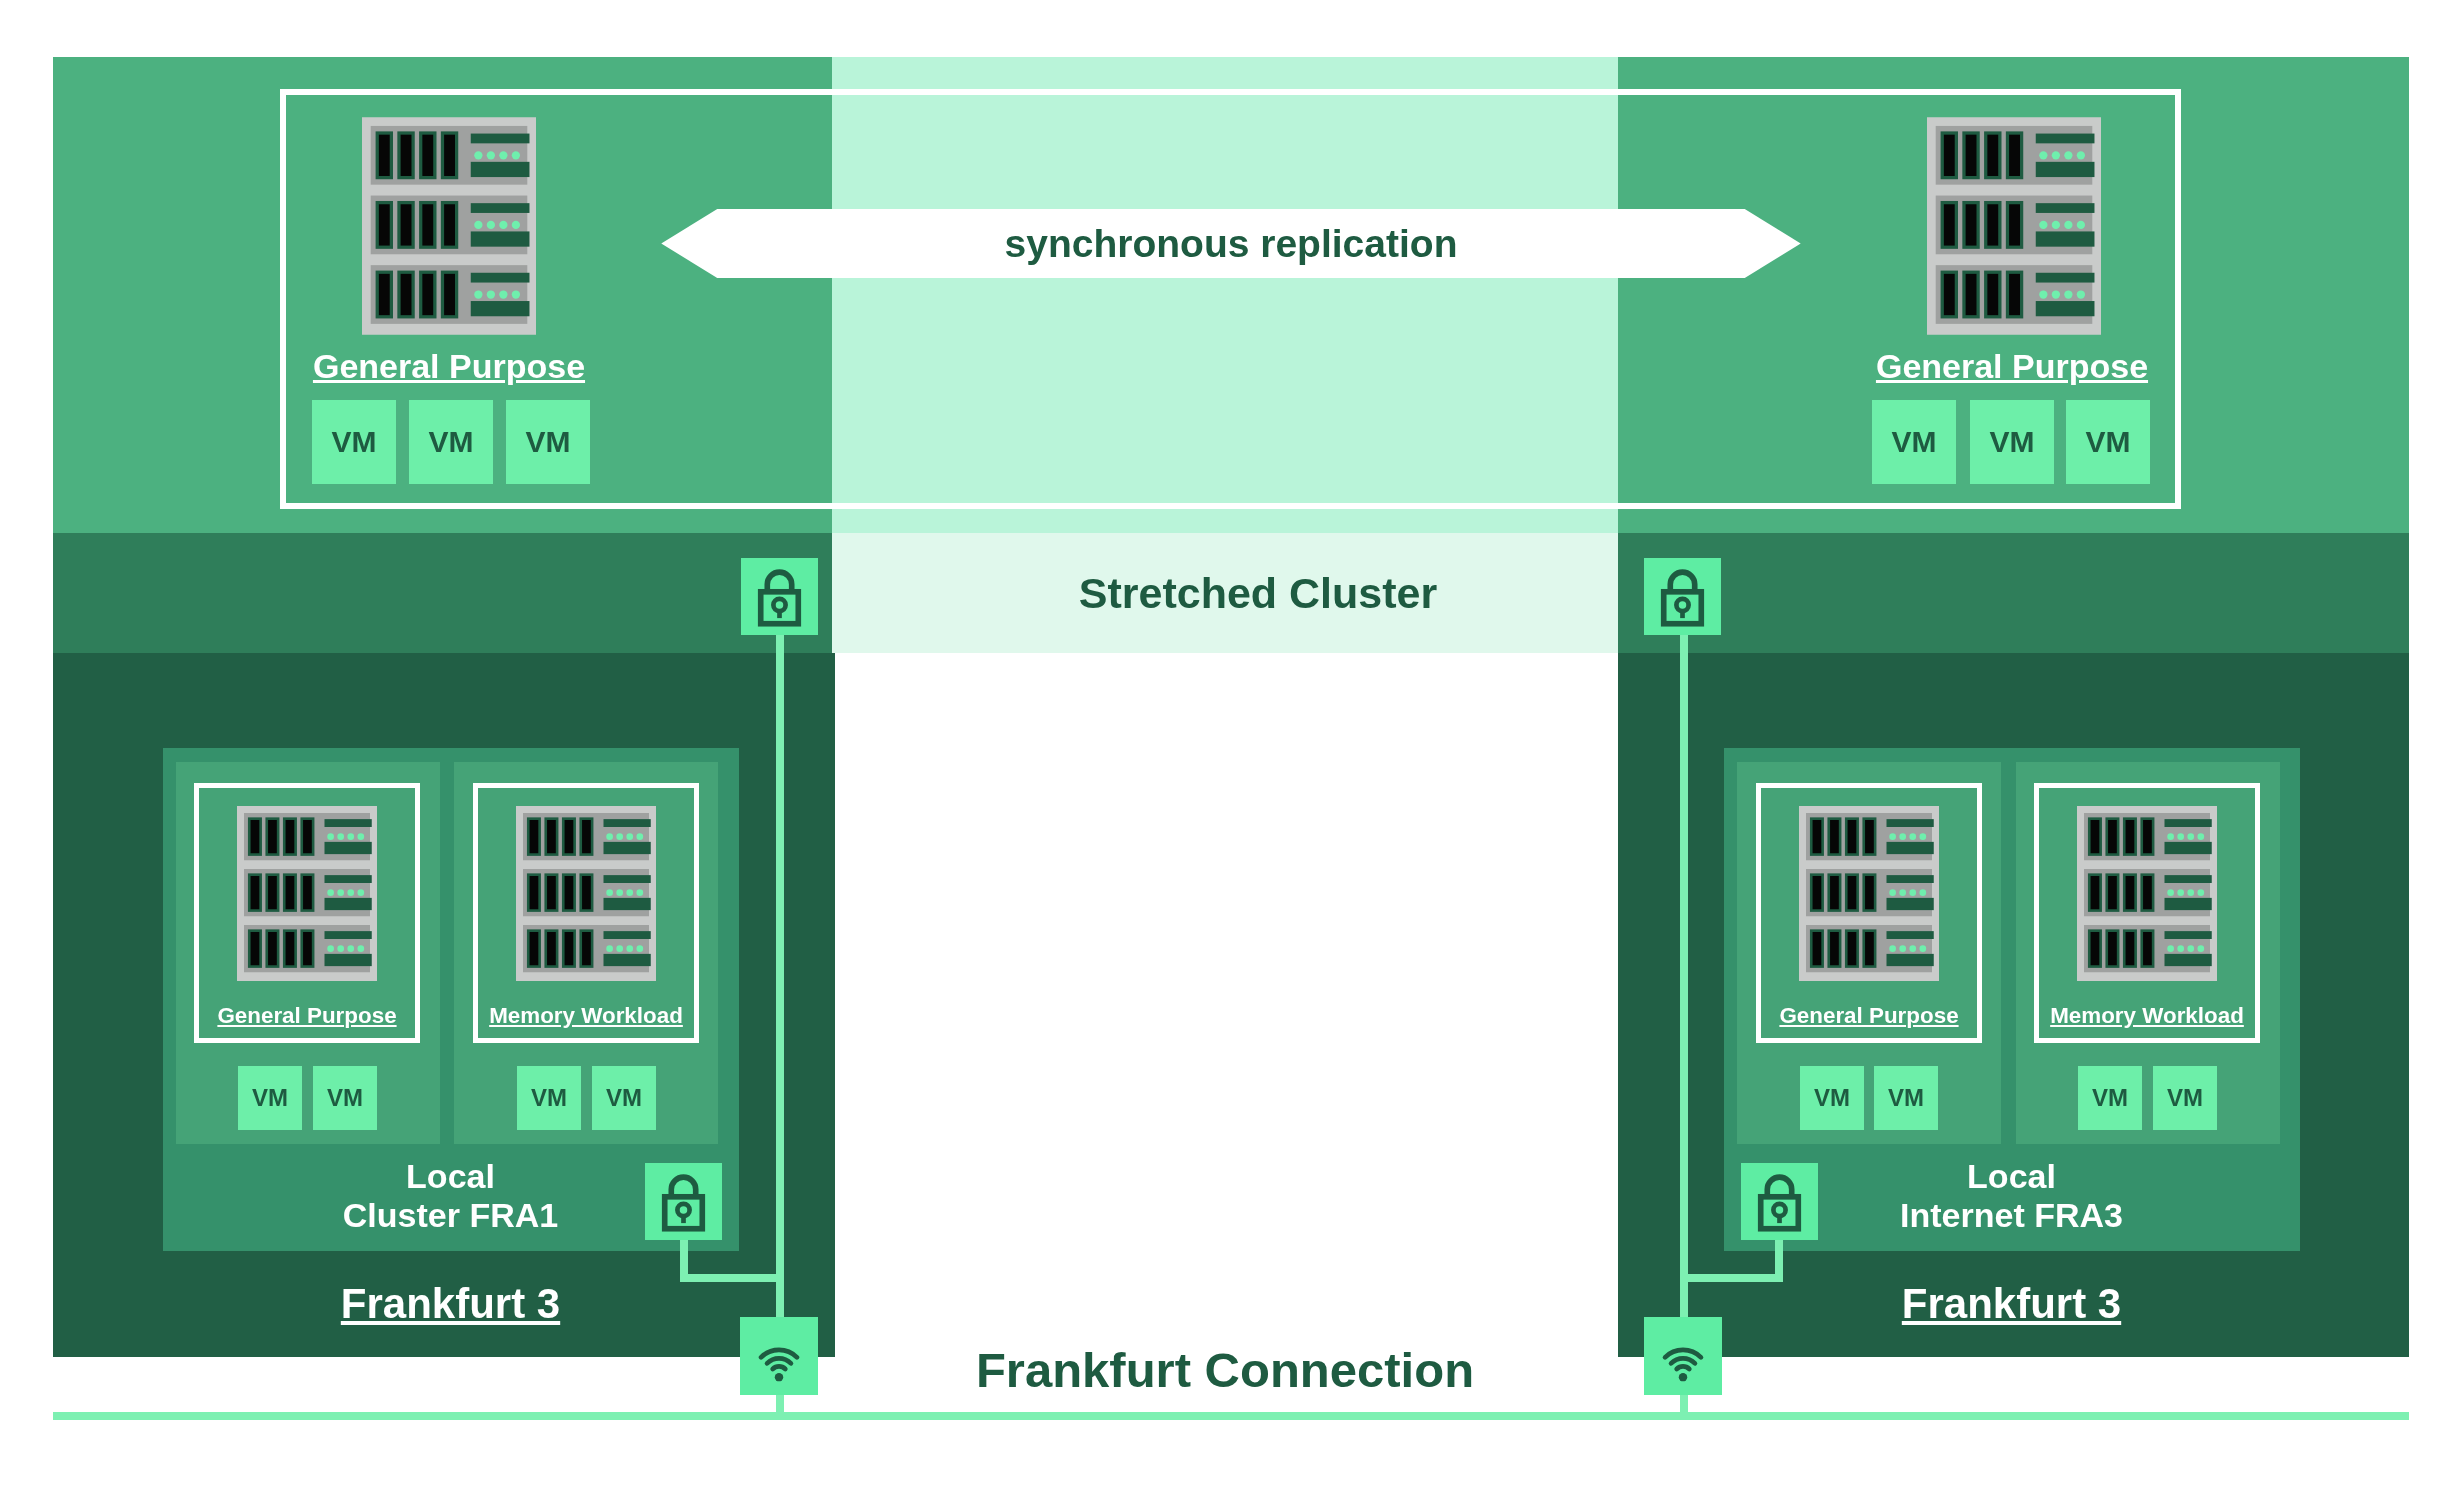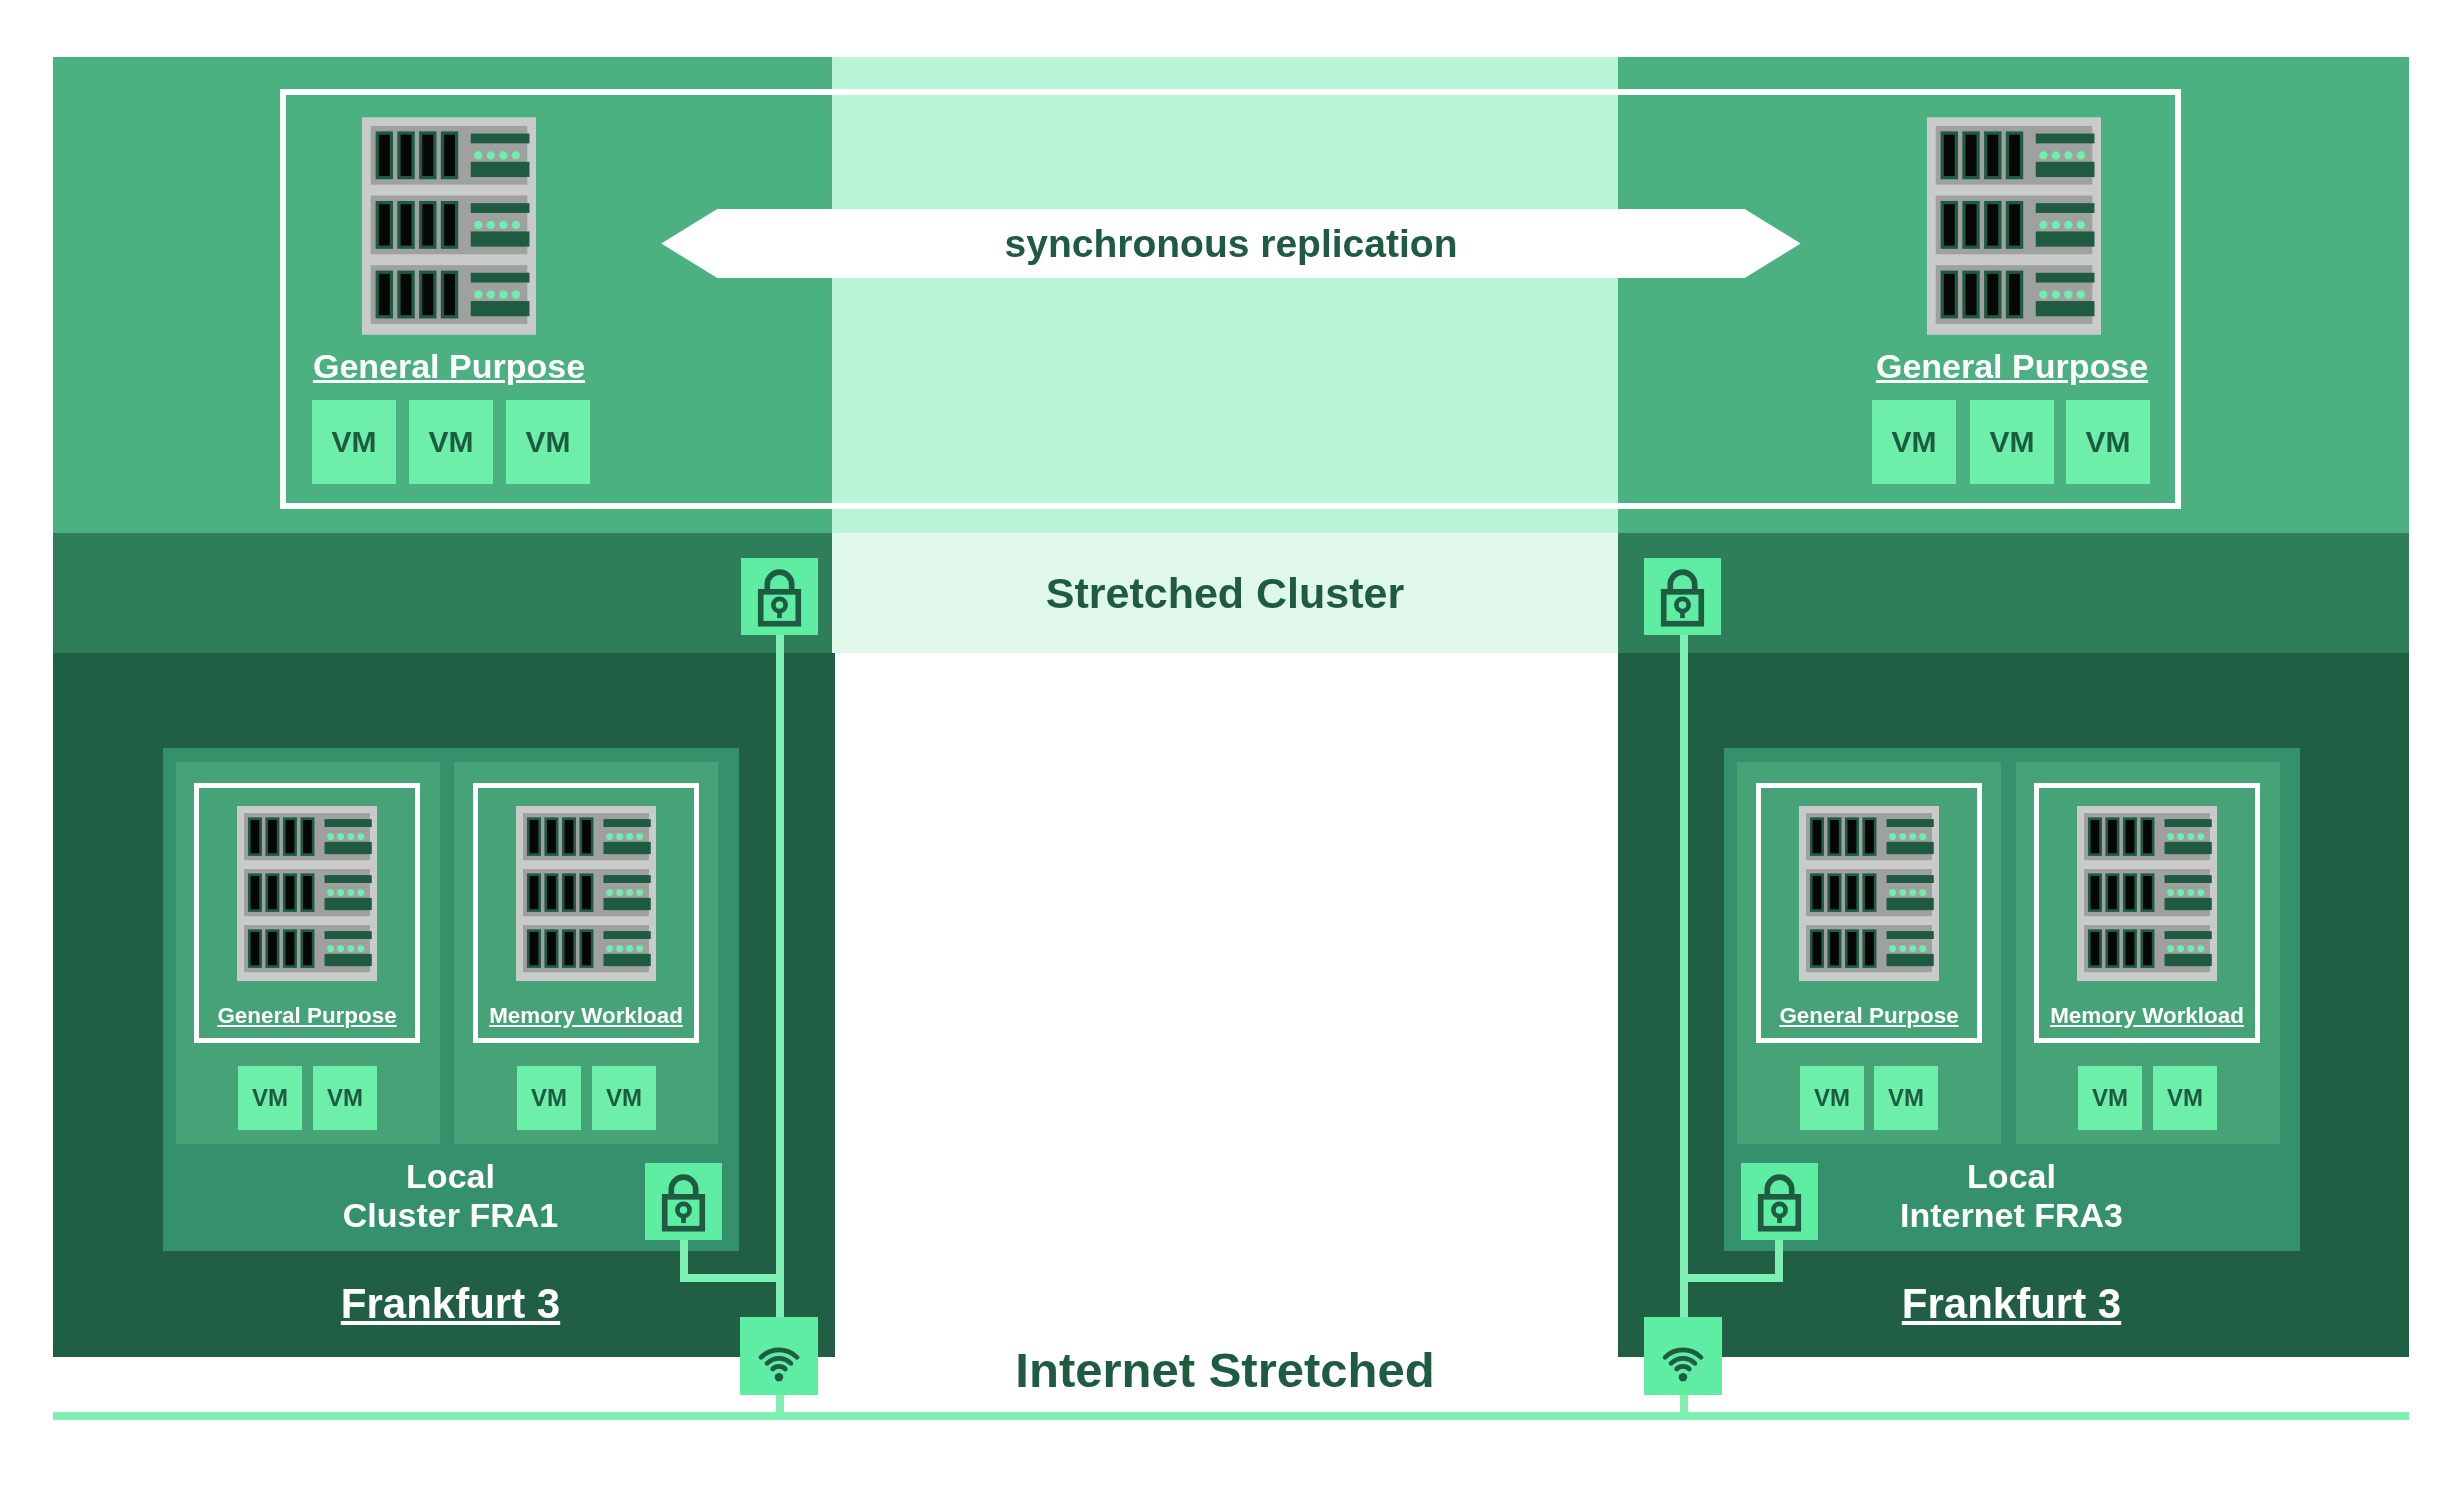--- a/index.html
+++ b/index.html
@@ -129,21 +129,21 @@
   <div class="vm" style="left:506px;top:400px;width:84px;height:84px;font-size:30px;">VM</div>
   <div class="vm" style="left:1872px;top:400px;width:84px;height:84px;font-size:30px;">VM</div>
   <div class="vm" style="left:1970px;top:400px;width:84px;height:84px;font-size:30px;">VM</div>
   <div class="vm" style="left:2066px;top:400px;width:84px;height:84px;font-size:30px;">VM</div>
 
   <svg class="abs" style="left:660px;top:209px;" width="1142" height="69" viewBox="0 0 1222 74">
     <polygon class="arrow-poly" points="0,37 60,0 1162,0 1222,37 1162,74 60,74"></polygon>
   </svg>
   <div class="lbl ink-txt" style="left:857px;top:209px;width:748px;height:69px;font-size:39px;">synchronous replication</div>
 
-  <div class="lbl ink-txt" style="left:851px;top:566px;width:748px;height:54px;font-size:43px;">Stretched Cluster</div>
+  <div class="lbl ink-txt" style="left:884px;top:566px;width:748px;height:54px;font-size:43px;">Stretched Cluster</div>
 
   <div class="abs site" style="left:53px;top:653px;width:782px;height:704px;"></div>
   <div class="abs site" style="left:1618px;top:653px;width:791px;height:704px;"></div>
 
   <div class="abs cluster" style="left:163px;top:748px;width:576px;height:503px;"></div>
   <div class="abs cluster" style="left:1724px;top:748px;width:576px;height:503px;"></div>
 
   <div class="abs panel" style="left:176px;top:762px;width:264px;height:382px;"></div>
   <div class="abs panel" style="left:454px;top:762px;width:264px;height:382px;"></div>
 
@@ -216,17 +216,17 @@
       <use href="#sym-lock"></use>
     </svg>
 
   <svg class="abs" style="left:740px;top:1317px;" width="78" height="78" viewBox="0 0 83 83">
       <use href="#sym-wifi"></use>
     </svg>
   <svg class="abs" style="left:1644px;top:1317px;" width="78" height="78" viewBox="0 0 83 83">
       <use href="#sym-wifi"></use>
     </svg>
 
-  <div class="lbl ink-txt" style="left:851px;top:1344px;width:748px;height:52px;font-size:49px;">Internet Stretched</div>
+  <div class="lbl ink-txt" style="left:851px;top:1344px;width:748px;height:52px;font-size:49px;">Frankfurt Connection</div>
   <div class="line" style="left:53px;top:1412px;width:2356px;height:8.4px;"></div>
 
 </div>
 
 
 </body></html>

